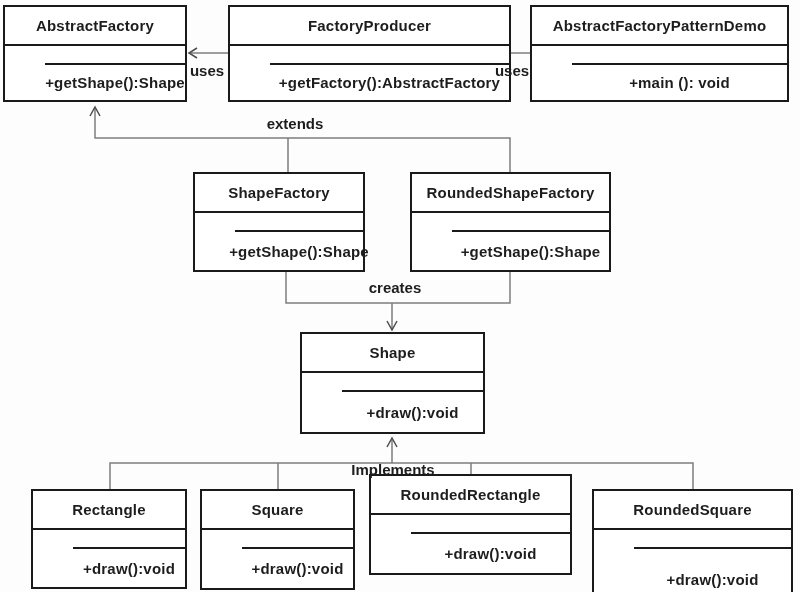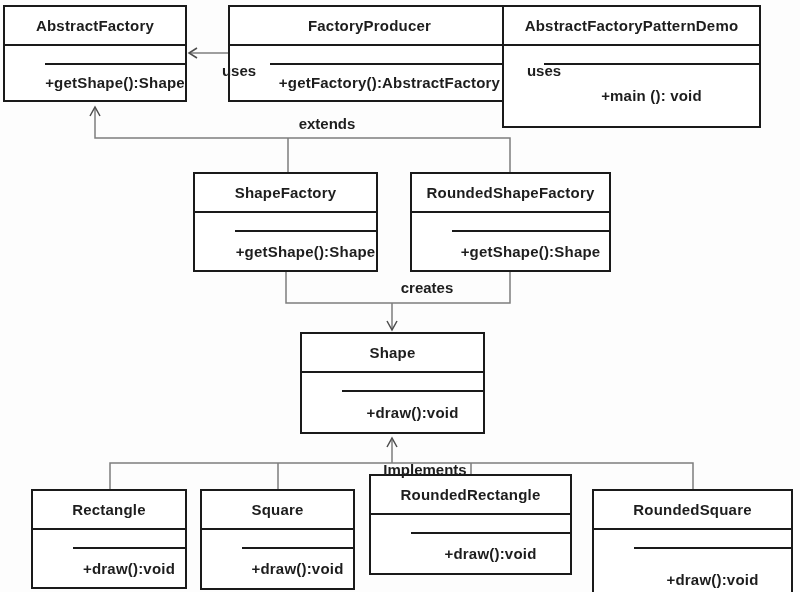--- a/index.html
+++ b/index.html
@@ -68,21 +68,20 @@
     font-size:15px;
     letter-spacing:.2px;
     margin-left:40px;
   }
   .edge-label{
     position:absolute;
     font-weight:bold;
     font-size:15px;
     color:var(--text);
     text-align:center;
-    padding-left:32px;
   }
 </style>
 </head>
 <body>
 
 <div class="canvas">
 
   <svg class="connectors" viewBox="0 0 800 592" xmlns="http://www.w3.org/2000/svg">
     <path d="M228 53 H190"></path>
     <polyline points="197,48 189,53 197,58"></polyline>
@@ -105,27 +104,27 @@
     <div class="cb-attrs"></div>
     <div class="cb-methods">+getShape():Shape</div>
   </div>
 
   <div class="class-box" style="left:228px;top:5px;width:283px;height:97px">
     <div class="cb-title">FactoryProducer</div>
     <div class="cb-attrs"></div>
     <div class="cb-methods">+getFactory():AbstractFactory</div>
   </div>
 
-  <div class="class-box" style="left:502px;top:5px;width:259px;height:123px">
+  <div class="class-box" style="left:530px;top:5px;width:259px;height:97px">
     <div class="cb-title">AbstractFactoryPatternDemo</div>
     <div class="cb-attrs"></div>
     <div class="cb-methods">+main (): void</div>
   </div>
 
-  <div class="class-box" style="left:193px;top:172px;width:185px;height:100px">
+  <div class="class-box" style="left:193px;top:172px;width:172px;height:100px">
     <div class="cb-title">ShapeFactory</div>
     <div class="cb-attrs"></div>
     <div class="cb-methods">+getShape():Shape</div>
   </div>
 
   <div class="class-box" style="left:410px;top:172px;width:201px;height:100px">
     <div class="cb-title">RoundedShapeFactory</div>
     <div class="cb-attrs"></div>
     <div class="cb-methods">+getShape():Shape</div>
   </div>

